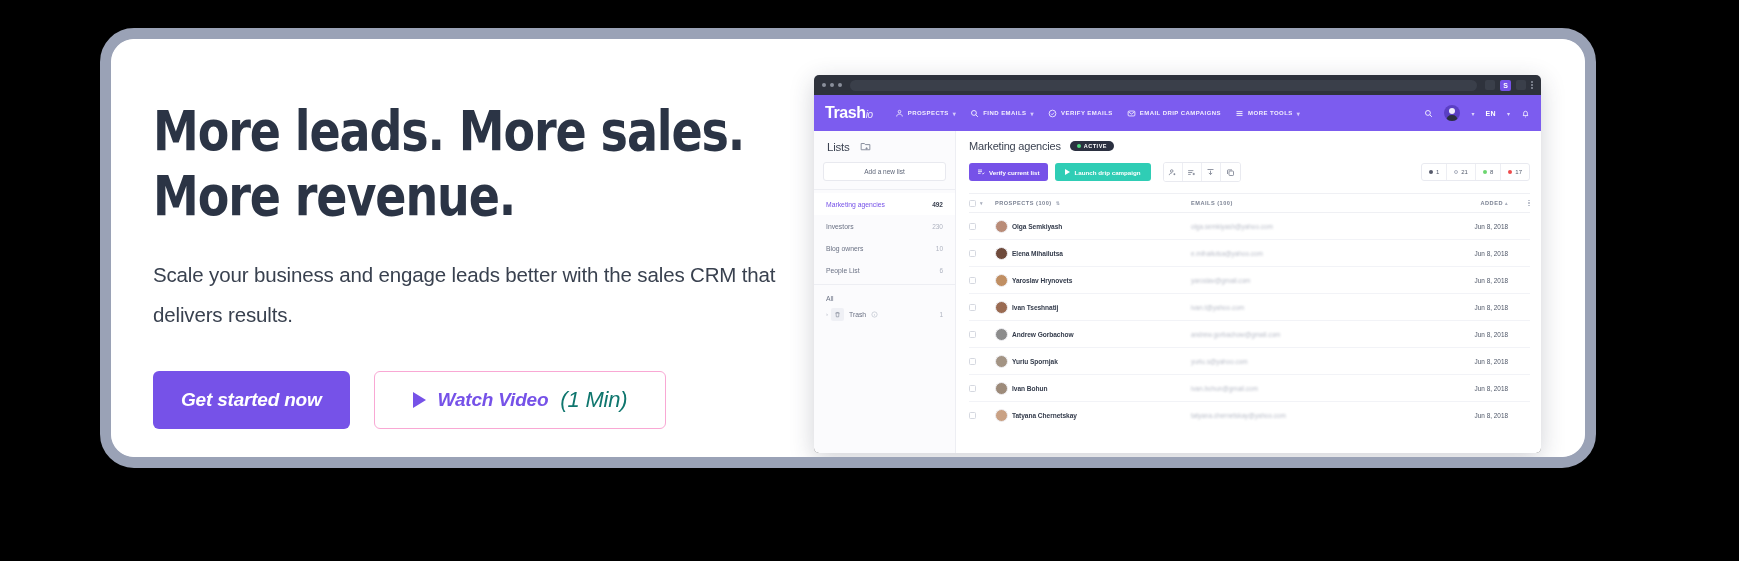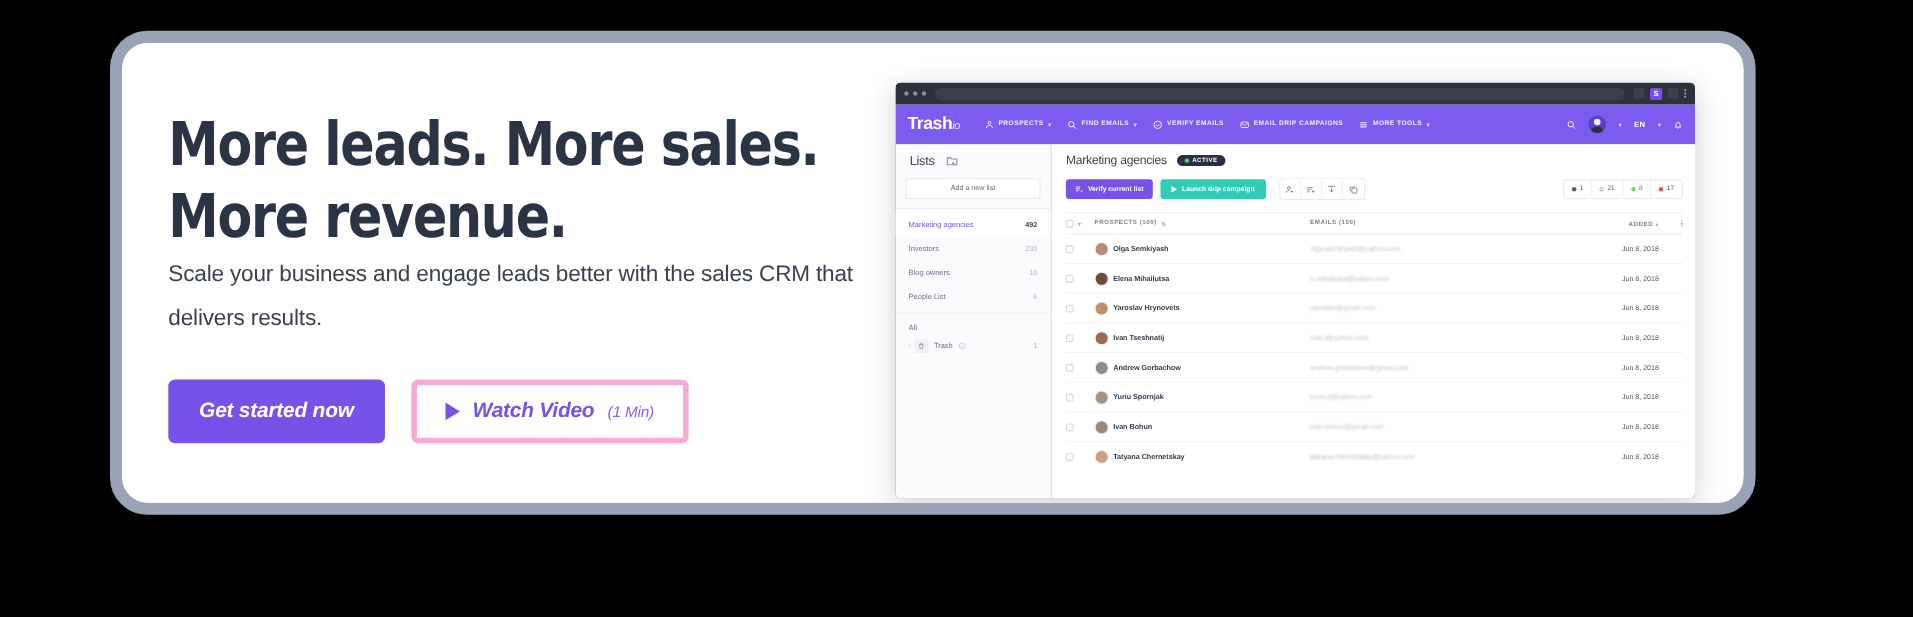--- a/index.html
+++ b/index.html
@@ -38,20 +38,21 @@
     font-weight: bold;
     font-size: 55px;
     line-height: 1.18;
     letter-spacing: -1.2px;
     color: #2B3445;
     transform: scaleX(0.93);
     transform-origin: left center;
     white-space: pre-line;
   }
   .hero-sub {
+    margin-top: 26px;
     font-size: 20.5px;
     line-height: 1.95;
     color: #39414F;
     max-width: 630px;
     letter-spacing: -0.15px;
   }
   .hero-actions {
     margin-top: 36px;
     display: flex;
     align-items: center;
@@ -66,39 +67,39 @@
     letter-spacing: -0.2px;
     border: none;
     border-radius: 6px;
     padding: 0 28px;
     height: 58px;
     display: flex; align-items: center; justify-content: center;
     cursor: pointer;
   }
   .btn-video {
     background: #ffffff;
-    border: 5px solid #f9a8d4;
+    border: 1px solid #f9a8d4;
     border-radius: 6px;
     height: 58px;
-    padding: 0 26px;
+    padding: 0 38px;
     display: flex; align-items: center; gap: 12px;
     cursor: pointer;
   }
   .play-tri {
     width: 0; height: 0;
     border-left: 13px solid #7652E8;
     border-top: 8px solid transparent;
     border-bottom: 8px solid transparent;
   }
   .video-label {
     font-size: 19px; font-weight: bold;
     color: #7652E8; letter-spacing: -0.2px;
   }
   .video-dur {
-    font-size: 14px; color: #8b5cf6; letter-spacing: -0.2px;
+    font-size: 22px; color: #0f766e; letter-spacing: -0.2px;
   }
 
   
   .app-win {
     position: absolute;
     left: 703px; top: 36px;
     width: 727px; height: 378px;
     background: #ffffff;
     border-radius: 5px;
     box-shadow: 0 6px 24px rgba(40,45,70,0.22);

